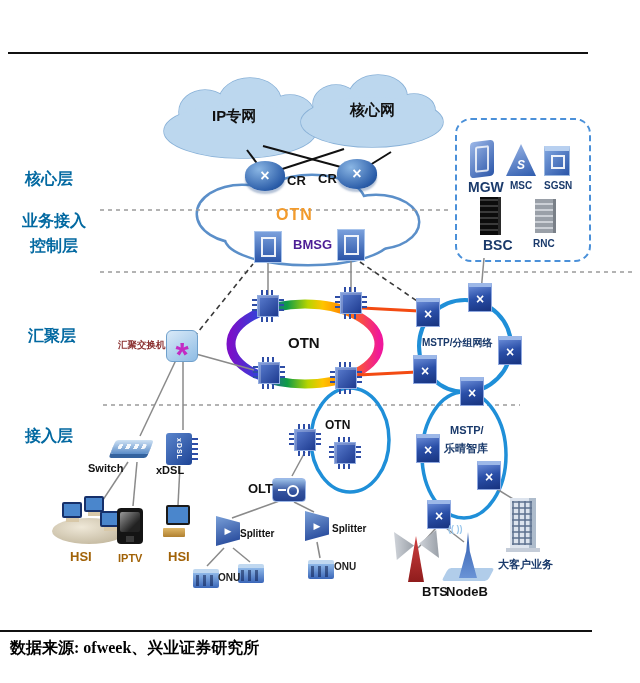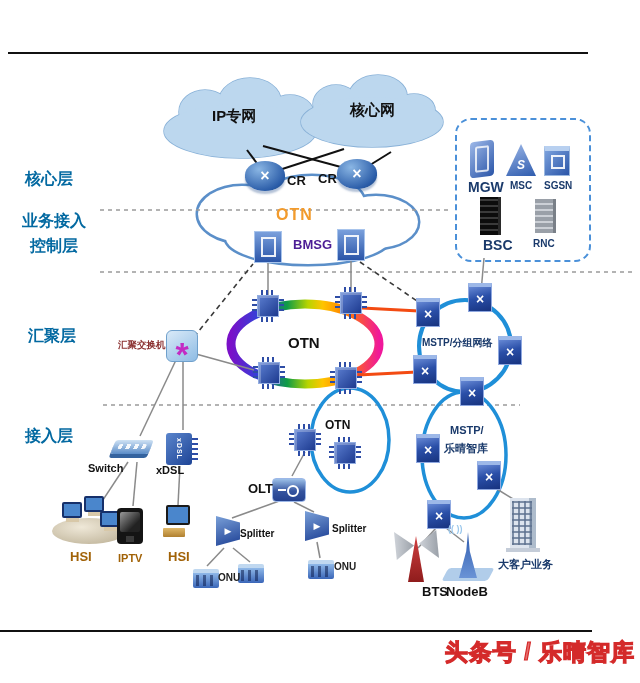--- a/index.html
+++ b/index.html
@@ -208,21 +208,21 @@
       <line x1="233" y1="548" x2="250" y2="562"></line>
       <line x1="317" y1="542" x2="320" y2="558"></line>
       <line x1="492" y1="486" x2="518" y2="502"></line>
       <line x1="436" y1="528" x2="418" y2="548"></line>
       <line x1="446" y1="528" x2="464" y2="542"></line>
     </g>
   </svg>
 
   <div class="abs title-rule"></div>
   <div class="abs footer-rule"></div>
-  <div class="lbl watermark">头条号 / 乐晴智库</div>
+  <div class="lbl source">数据来源: ofweek、兴业证券研究所</div>
 
   <div class="lbl layer" style="left:25px;top:170px;">核心层</div>
   <div class="abs" style="left:12px;top:211px;width:84px;text-align:center;">
     <div class="layer" style="position:static;font-weight:bold;">业务接入</div>
     <div class="layer" style="position:static;font-weight:bold;margin-top:4px;">控制层</div>
   </div>
   <div class="lbl layer" style="left:28px;top:327px;">汇聚层</div>
   <div class="lbl layer" style="left:25px;top:427px;">接入层</div>
 
   <div class="lbl" style="left:212px;top:108px;font-size:15px;">IP专网</div>

